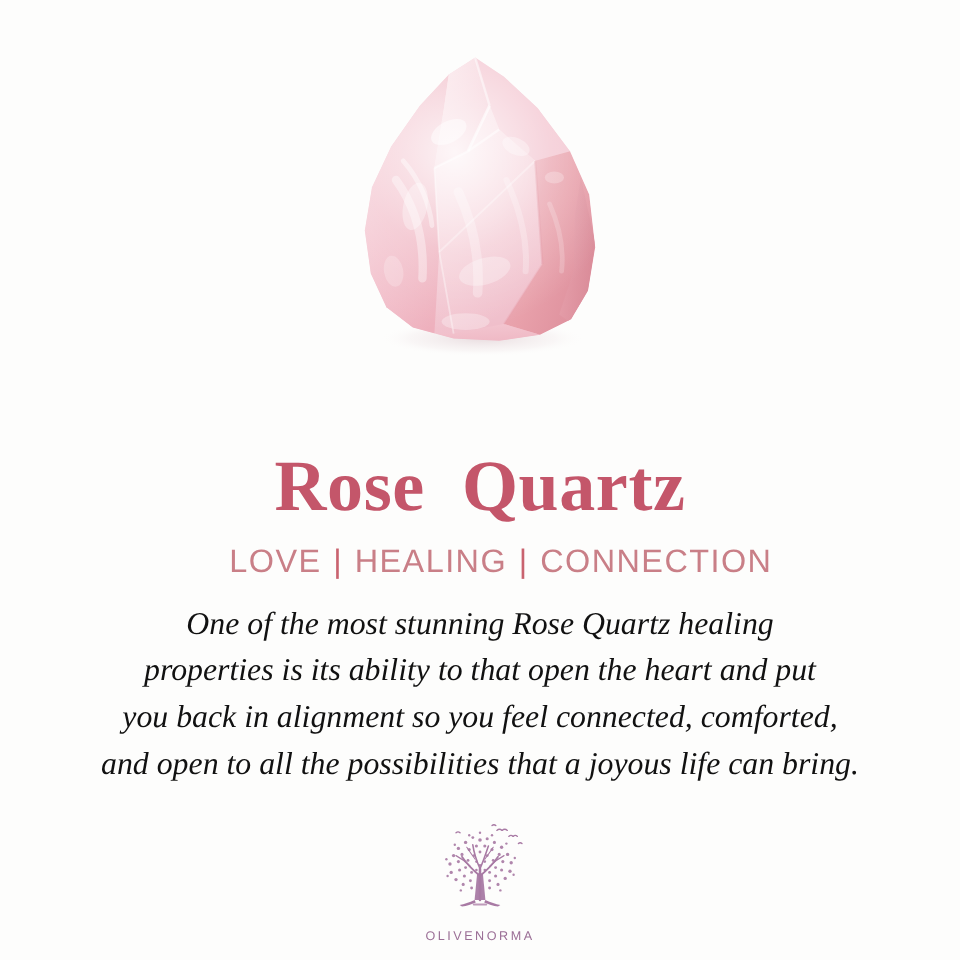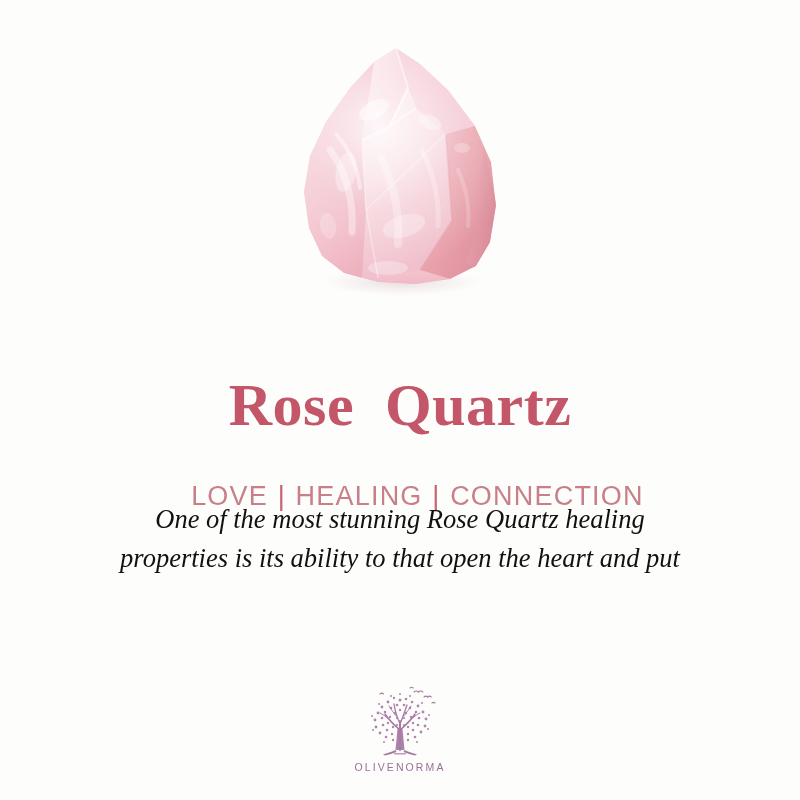--- a/index.html
+++ b/index.html
@@ -53,21 +53,21 @@
     line-height: 1.05;
     color: #c4566a;
     letter-spacing: 0.5px;
     white-space: pre;
   }
 
   
   #subtitle {
     position: absolute;
     left: 0;
-    top: 448px;
+    top: 420px;
     width: 800px;
     text-align: center;
     font-family: "Liberation Sans", sans-serif;
     font-weight: 300;
     font-size: 27px;
     line-height: 1.2;
     color: #c97f87;
     letter-spacing: 1.2px;
     white-space: pre;
   }
@@ -104,21 +104,21 @@
     text-align: center;
   }
   #logo-mark {
     display: block;
     margin: 0 auto;
     width: 92px;
     height: 74px;
   }
   #logo-word {
     display: block;
-    margin-top: 3px;
+    margin-top: 16px;
     font-family: "Liberation Sans", sans-serif;
     font-size: 10.5px;
     font-weight: 400;
     letter-spacing: 2.1px;
     color: #9b6f96;
     text-align: center;
   }
 </style>
 </head>
 <body>
@@ -222,20 +222,22 @@
 
   <h1 id="title">Rose  Quartz</h1>
 
   <div id="subtitle">
     <span>LOVE</span><span class="sep"> | </span><span>HEALING</span><span class="sep"> | </span><span>CONNECTION</span>
   </div>
 
   <div id="body-copy">
     <span class="line">One of the most stunning Rose Quartz healing</span>
     <span class="line">properties is its ability to that open the heart and put</span>
+    <span class="line">you back in alignment so you feel connected, comforted,</span>
+    <span class="line">and open to all the possibilities that a joyous life can bring.</span>
   </div>
 
   <div id="logo">
     <svg id="logo-mark" viewBox="0 0 92 74">
       <g fill="#a87aa4">
 
         <g opacity="0.9">
           <circle cx="46" cy="16" r="1.5"></circle>
             <circle cx="40" cy="14" r="1.2"></circle>
             <circle cx="52" cy="15" r="1.3"></circle>

